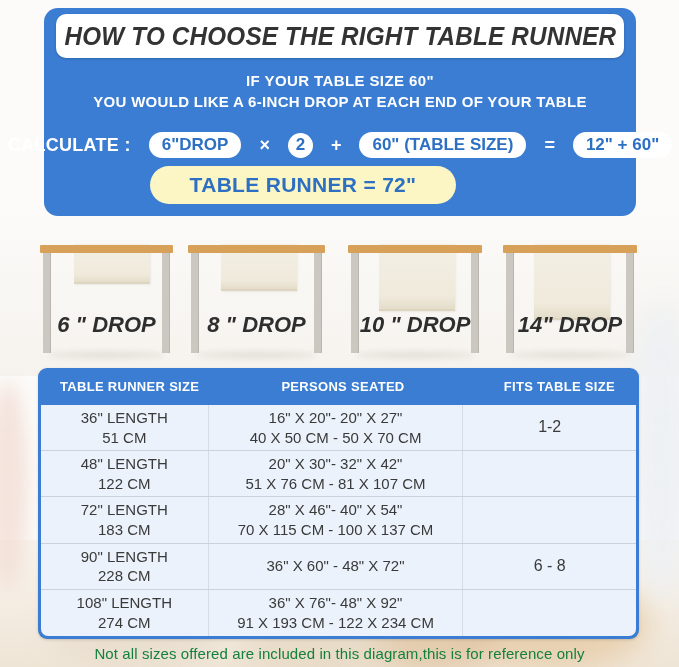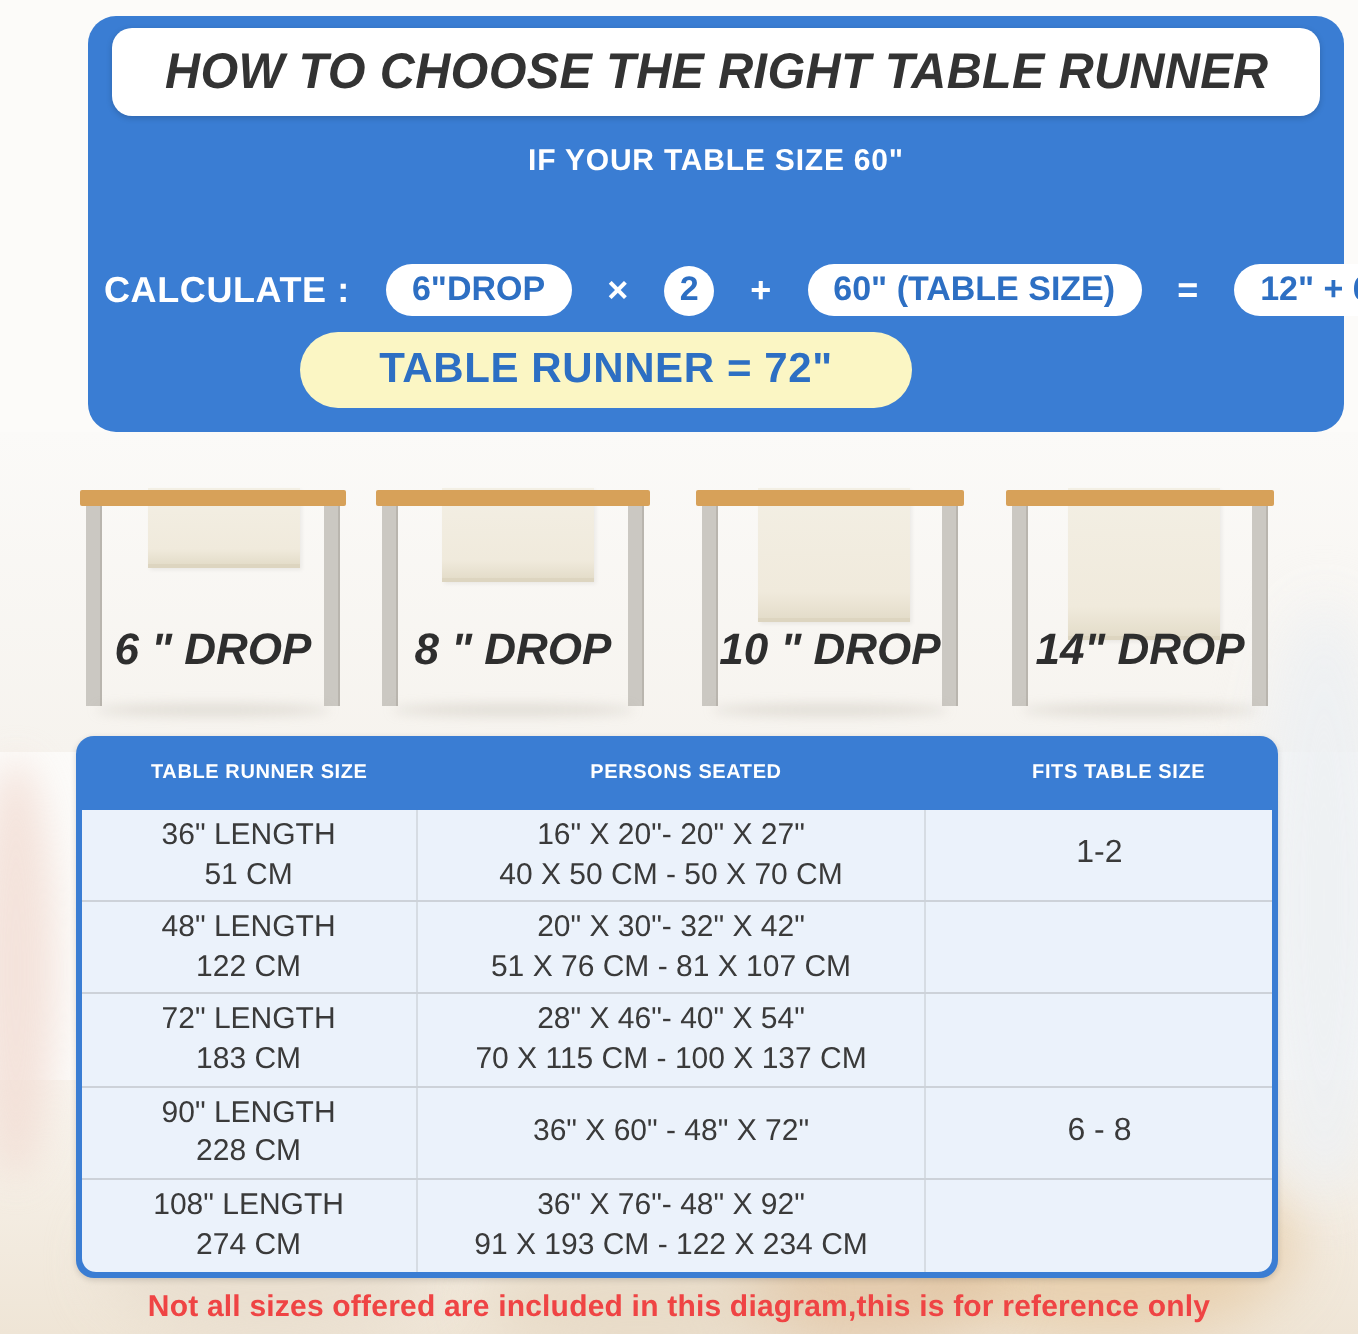--- a/index.html
+++ b/index.html
@@ -18,39 +18,39 @@
   .blob3{left:50px;top:588px;width:170px;height:85px;background:#e8ddcd;opacity:.8;}
   .blob4{left:-12px;top:380px;width:40px;height:210px;background:#f2ddd4;opacity:.8;filter:blur(9px);}
   .blob5{right:-18px;top:300px;width:70px;height:300px;background:#edf0f3;opacity:.9;}
   .blob6{left:240px;top:620px;width:160px;height:60px;background:#e3d4bd;opacity:.6;}
 
   .fg{position:absolute;inset:0;z-index:1;}
 
   
   .top-panel{
     position:absolute;left:44px;top:8px;width:592px;height:208px;
-    background:#3a7dd3;border-radius:14px;padding-left:36px;
+    background:#3a7dd3;border-radius:14px;
   }
   .title-box{
     position:absolute;left:12px;top:6px;right:12px;height:44px;
     background:#ffffff;border-radius:10px;
     display:flex;align-items:center;justify-content:center;
     box-shadow:0 1px 3px rgba(0,0,0,.18);
   }
   .title-box span{
     font-size:25px;font-weight:800;font-style:italic;color:#333333;
     letter-spacing:.2px;white-space:nowrap;transform:scaleX(.97);
   }
   .subtitle{position:absolute;left:0;right:0;text-align:center;color:#ffffff;font-weight:600;}
   .sub1{top:64px;font-size:15px;letter-spacing:.4px;}
   .sub2{top:85px;font-size:15px;letter-spacing:.3px;}
 
   .formula-row{
     position:absolute;left:8px;right:8px;top:122px;height:30px;
-    display:flex;align-items:center;justify-content:flex-start;gap:18px;
+    display:flex;align-items:center;justify-content:center;gap:18px;
   }
   .calc-label{color:#ffffff;font-size:18px;font-weight:800;letter-spacing:.3px;white-space:nowrap;}
   .pill{
     background:#ffffff;color:#2d6fc3;font-weight:800;font-size:17px;
     border-radius:999px;padding:3px 13px;white-space:nowrap;line-height:1.2;
   }
   .op{color:#ffffff;font-size:18px;font-weight:800;}
   .circle{
     background:#ffffff;color:#2d6fc3;font-weight:800;font-size:17px;
     width:25px;height:25px;border-radius:50%;
@@ -92,42 +92,42 @@
 
   
   .size-panel{
     position:absolute;left:38px;top:368px;width:601px;height:271px;
     background:#3a7dd3;border-radius:9px;box-shadow:0 1px 3px rgba(0,0,0,.15);
   }
   .thead{
     position:absolute;left:0;right:0;top:0;height:37px;
     display:grid;grid-template-columns:28% 43% 29%;align-items:center;
   }
-  .thead div{color:#ffffff;font-size:10px;font-weight:800;text-align:center;letter-spacing:.3px;padding-left:15px;}
+  .thead div{color:#ffffff;font-size:13px;font-weight:800;text-align:center;letter-spacing:.3px;padding-left:15px;}
   .tbody{
     position:absolute;left:3px;right:3px;top:37px;bottom:3px;
     background:rgba(255,255,255,.9);border-radius:0 0 7px 7px;
     display:grid;grid-template-rows:repeat(5,1fr);overflow:hidden;
   }
   .trow{
     display:grid;grid-template-columns:28% 43% 29%;
     border-bottom:1px solid rgba(130,130,130,.28);
   }
   .trow:last-child{border-bottom:none;}
   .cell{
     display:flex;flex-direction:column;align-items:center;justify-content:center;
     color:#3a3a3a;font-size:15px;line-height:1.3;text-align:center;
   }
   .cell-fits{border-left:1px solid rgba(140,140,140,.22);border-right:1px solid rgba(140,140,140,.22);}
   .cell-persons{font-size:16px;}
 
   
   .footer-note{
     position:absolute;left:0;right:0;top:645px;text-align:center;
-    font-size:15px;font-weight:700;color:#ef4444;letter-spacing:.1px;
+    font-size:15px;font-weight:400;color:#15803d;letter-spacing:.1px;
   }
 </style>
 </head>
 <body>
 
 <div class="canvas">
 
   <div class="bg-layer">
     <div class="bg-mid"></div>
     <div class="bg-bottom"></div>
@@ -139,20 +139,21 @@
     <div class="blob blob6"></div>
   </div>
 
   <div class="fg">
 
     <div class="top-panel">
       <div class="title-box">
         <span>HOW TO CHOOSE THE RIGHT TABLE RUNNER</span>
       </div>
       <div class="subtitle sub1">IF YOUR TABLE SIZE 60"</div>
+      <div class="subtitle sub2">YOU WOULD LIKE A 6-INCH DROP AT EACH END OF YOUR TABLE</div>
 
       <div class="formula-row">
         <span class="calc-label">CALCULATE :</span>
         <span class="pill">6"DROP</span>
         <span class="op">×</span>
         <span class="circle">2</span>
         <span class="op">+</span>
         <span class="pill">60" (TABLE SIZE)</span>
         <span class="op">=</span>
         <span class="pill">12" + 60"</span>

